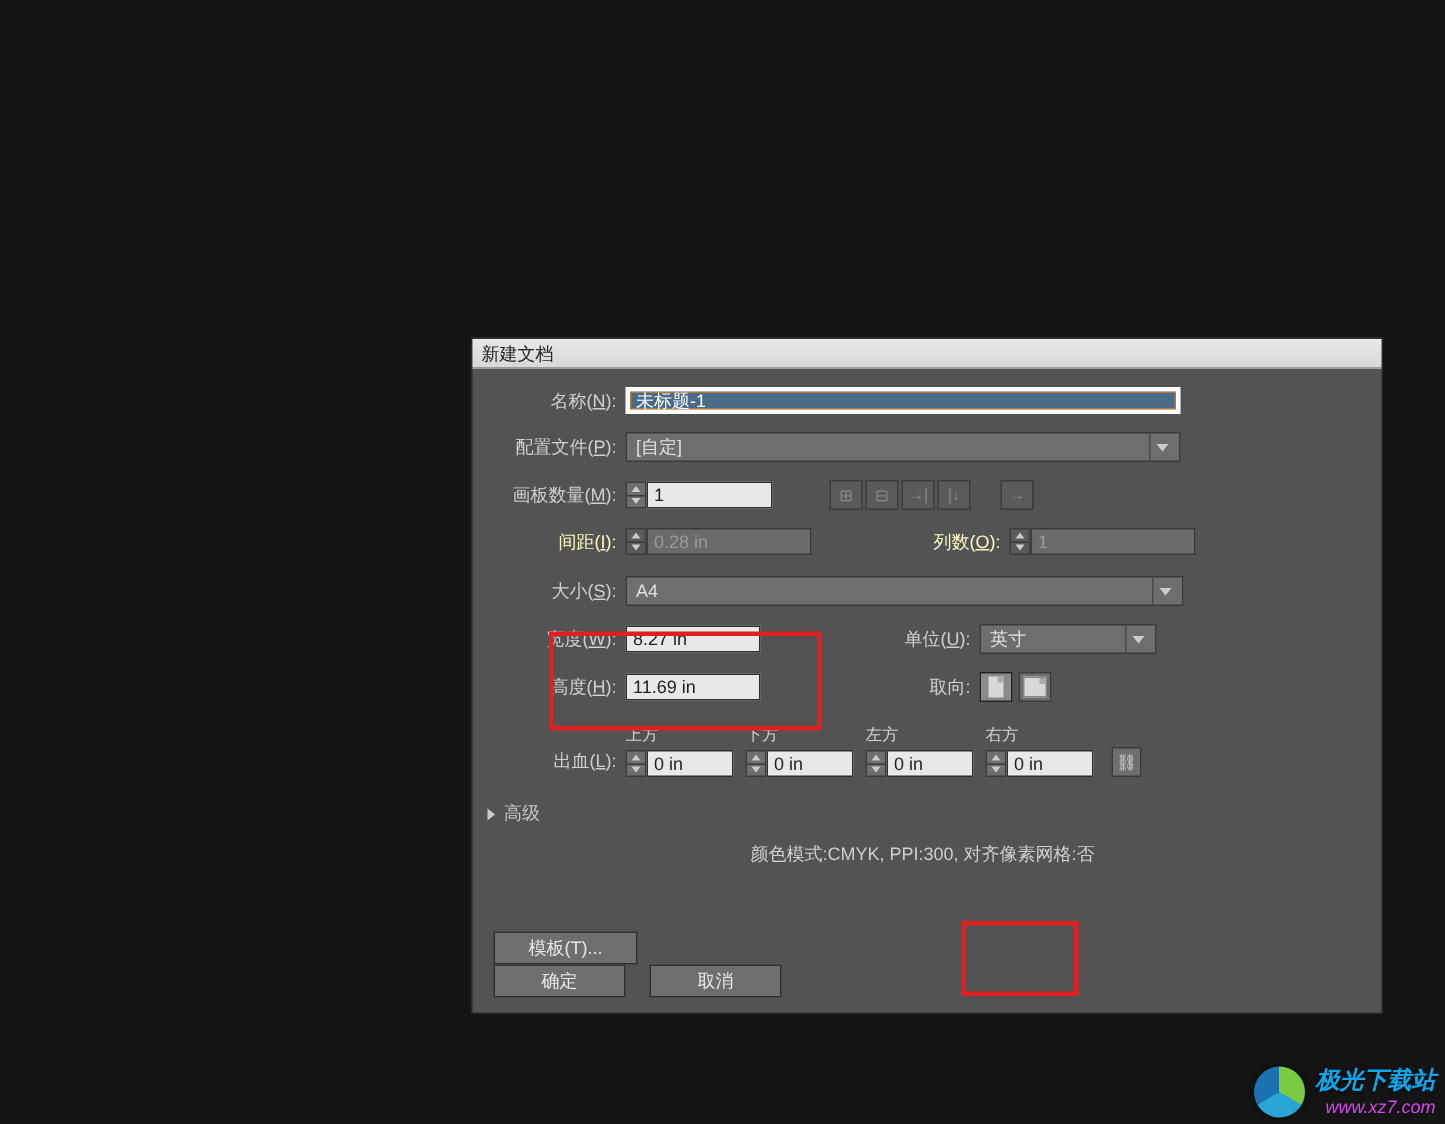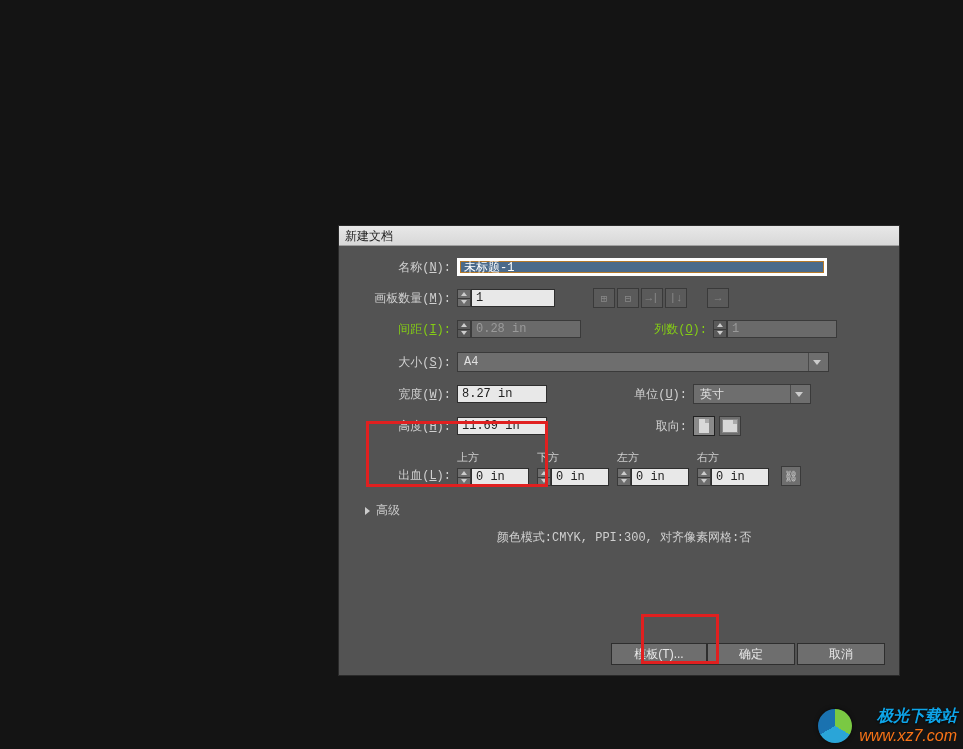--- a/index.html
+++ b/index.html
@@ -7,44 +7,44 @@
     width: 963px; height: 749px;
     background: #141414;
     font-family: "Microsoft YaHei", sans-serif;
     font-size: 12px;
     color: #c8c8c8;
     position: relative;
     overflow: hidden;
   }
   .dialog {
     position: absolute;
-    left: 338px; top: 225px;
-    width: 562px; height: 451px;
+    left: 314px; top: 225px;
+    width: 608px; height: 451px;
     background: #535353;
     border: 1px solid #2a2a2a;
   }
   .titlebar {
     height: 20px;
     background: linear-gradient(#e8e8e8,#d8d8d8);
     border-bottom: 1px solid #a0a0a0;
     color: #222;
     font-size: 12px;
     padding: 2px 6px;
   }
-  .content { padding: 12px 14px 10px 24px; font-family: Liberation Mono, monospace; }
+  .content { padding: 12px 14px 10px 8px; }
   .row {
     display: flex; align-items: center; margin-bottom: 12px;
   }
   .label {
     text-align: right;
     color: #d0d0d0;
     font-size: 12px;
     white-space: nowrap;
   }
-  .label.dim { color: #84cc16; }
+  .label.dim { color: #fef9c3; }
   .mn { text-decoration: underline; }
   .input-text {
     background: #e8e8e8; color: #222;
     border: 1px solid #2e2e2e;
     height: 18px; padding: 1px 4px; font-size: 12px;
     font-family: inherit;
   }
   .input-text.sel {
     background: #4a6a8a;
     color: #fff;
@@ -108,57 +108,68 @@
   }
   .btn {
     width: 88px; height: 22px;
     background: #6e6e6e;
     border: 1px solid #2e2e2e;
     color: #e8e8e8;
     font-size: 12px;
     display:inline-flex;align-items:center;justify-content:center;
     cursor:pointer;
   }
-  .footer { position:absolute; bottom:10px; left:14px; right:14px; display:flex; justify-content:flex-end; }
+  .footer { position:absolute; bottom:10px; left:14px; right:14px; display:flex; justify-content:flex-start;flex-direction:column; }
   .bleed-col { display:flex; flex-direction:column; align-items:flex-start; margin-right:8px; }
   .bleed-col .hdr { font-size:11px; color:#d0d0d0; margin-bottom:3px; }
   .bleed-inp { display:flex; align-items:center; }
   .watermark {
     position:absolute; right:6px; bottom:4px;
     text-align:right; pointer-events:none;
   }
   .wm-logo {
     width:34px;height:34px;border-radius:50%;
     background: conic-gradient(#7ac943 0 120deg,#2aa5d8 120deg 240deg,#1a72b0 240deg 360deg);
     display:inline-block; vertical-align:middle;
     box-shadow:0 0 4px rgba(0,0,0,.6);
   }
   .wm-text { display:inline-block; vertical-align:middle; margin-left:4px; }
   .wm-cn { color:#0ea5e9; font-size:16px; font-weight:bold; font-style:italic; text-shadow:0 1px 2px #000; }
-  .wm-url { color:#f97316; font-size:16px; font-style:italic; }
+  .wm-url { color:#d946ef; font-size:12px; font-style:italic; }
   .orient-icon {
     width:16px;height:14px;background:#d8d8d8;border:1px solid #888;position:relative;
   }
   .orient-icon.portrait { width:12px;height:16px; }
   .orient-icon .dogear { position:absolute;top:0;right:0;width:4px;height:4px;background:#aaa; }
 </style>
 </head>
 <body>
 
 <div class="dialog">
   <div class="titlebar">新建文档</div>
   <div class="content">
 
     <div class="row">
       <div class="label" style="width:88px;">
         <span>名称(</span><span class="mn">N</span><span>):</span>
       </div>
       <input class="input-text sel" style="width: 370px; margin-left: 6px;" value="未标题-1">
     </div>
 
+    <div class="row">
+      <div class="label" style="width:88px;">
+        <span>配置文件(</span><span class="mn">P</span><span>):</span>
+      </div>
+      <div class="dropdown" style="width:370px;margin-left:6px">
+        <span>[自定]</span>
+        <span class="arrow">
+            <span class="tri-down"></span>
+          </span>
+      </div>
+    </div>
 
     <div class="row">
       <div class="label" style="width:88px;text-align:right;">
         <span>画板数量(</span><span class="mn">M</span><span>):</span>
       </div>
       <div style="display:flex;align-items:center;margin-left:6px">
         <div class="spinner">
             <div>
               <span class="tri-up-s"></span>
             </div>
@@ -328,21 +339,21 @@
       <span class="tri-right" style="margin:0 6px 0 2px"></span>
       <span>高级</span>
     </div>
 
     <div style="text-align:center;color:#cfcfcf;font-size:12px;margin-bottom:10px">颜色模式:CMYK, PPI:300, 对齐像素网格:否</div>
 
   </div>
 
   <div class="footer">
     <div class="btn" style="width:96px">模板(T)...</div>
-    <div style="display:flex;gap:2px">
+    <div style="display:flex;gap:16px">
       <div class="btn">确定</div>
       <div class="btn">取消</div>
     </div>
   </div>
 </div>
 
 <div class="redbox1"></div>
 <div class="redbox2"></div>
 
 <div class="watermark">

